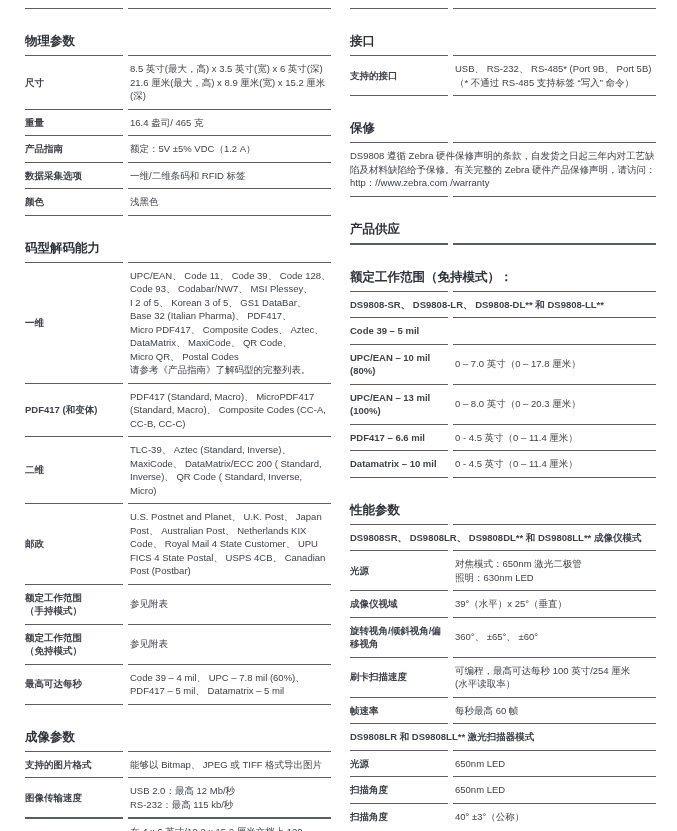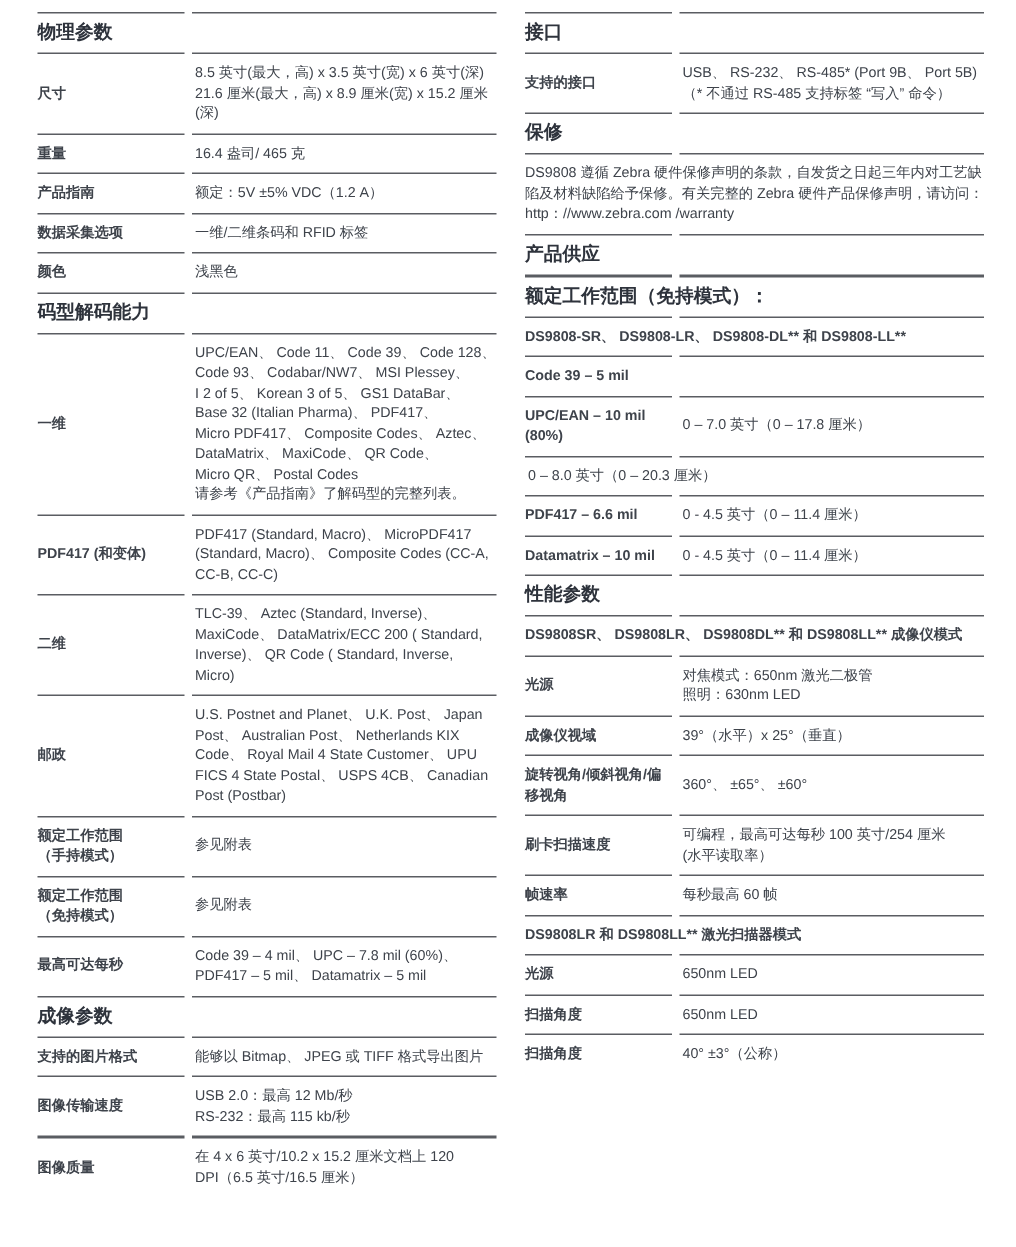--- a/index.html
+++ b/index.html
@@ -27,20 +27,21 @@
   
   .rule{display:flex;gap:5px;height:1px;}
   .rule .rl{width:98px;background:var(--rule);}
   .rule .rr{flex:1;background:var(--rule);}
   .sec-title{
     font-size:12.5px;
     line-height:15px;
     font-weight:bold;
     color:var(--heading);
     padding:5px 0 6px 0;
+    margin-top:20px;
   }
   .row{display:flex;gap:5px;align-items:center;padding:6px 0;}
   .cell-l{
     width:98px;flex:0 0 98px;
     font-weight:bold;
     white-space:pre-line;
   }
   .cell-r{flex:1;padding-left:2px;white-space:pre-line;}
   .row-full{padding:6px 0;white-space:pre-line;}
   .sub-title{
@@ -297,20 +298,21 @@
         </div>
       <div class="row">
         <div class="cell-l">UPC/EAN – 10 mil (80%)</div>
         <div class="cell-r">0 – 7.0 英寸（0 – 17.8 厘米）</div>
       </div>
       <div class="rule">
           <span class="rl"></span>
           <span class="rr"></span>
         </div>
       <div class="row">
+        <div class="cell-l">UPC/EAN – 13 mil (100%)</div>
         <div class="cell-r">0 – 8.0 英寸（0 – 20.3 厘米）</div>
       </div>
       <div class="rule">
           <span class="rl"></span>
           <span class="rr"></span>
         </div>
       <div class="row">
         <div class="cell-l">PDF417 – 6.6 mil</div>
         <div class="cell-r">0 - 4.5 英寸（0 – 11.4 厘米）</div>
       </div>

